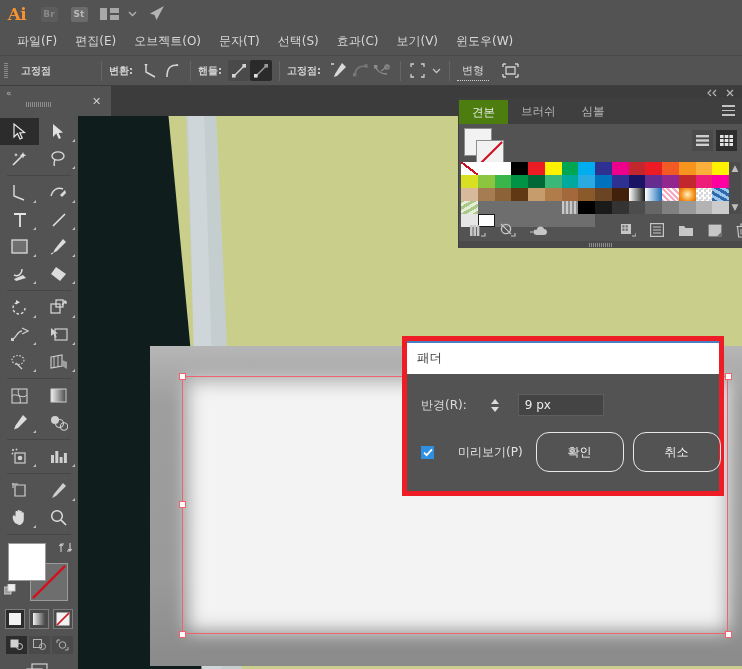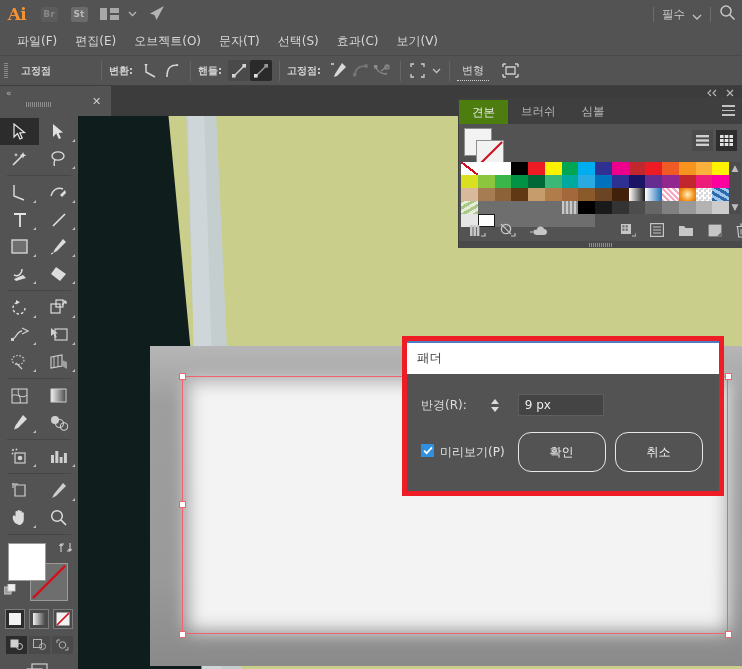--- a/index.html
+++ b/index.html
@@ -265,21 +265,21 @@
   .stepper .dn { border-top: 5px solid #dcdcdc; }
   .numfield {
     width: 86px; height: 22px; background: #444444; border: 1px solid #5e5e5e;
     display: flex; align-items: center; padding-left: 6px;
   }
   .numfield span { color: #ececec; font-size: 12px; }
   .dlg-foot {
     position: absolute; left: 14px; bottom: 19px; right: 14px;
     display: flex; align-items: center; gap: 9px;
   }
-  .chk-wrap { display: flex; gap: 6px; margin-right: 4px; }
+  .chk-wrap { display: flex; align-items: center; gap: 24px; margin-right: 4px; }
   .chk {
     width: 13px; height: 13px; background: #2f8fe0; border: 1px solid #2f8fe0;
     display: flex; align-items: center; justify-content: center;
   }
   .chk svg { display: block; }
   .chk-label { color: #e2e2e2; font-size: 12px; white-space: nowrap; }
   .dlg-btn {
     height: 40px; min-width: 88px; border: 1.4px solid #e8e8e8; border-radius: 13px;
     background: transparent; color: #f2f2f2; font-size: 12px;
     display: flex; align-items: center; justify-content: center;
@@ -318,46 +318,31 @@
       </span>
     </div>
     <div class="tb-ico" style="width:32px">
       <span>
         <svg width="17" height="15" viewBox="0 0 17 15">
           <path d="M16 0 L2 7.5 L6.5 9 L8.5 14 Z" fill="#b4b4b4"></path>
         </svg>
       </span>
     </div>
 
-    <div class="topbar-right">
-      <div class="vdiv"></div>
-      <span class="ess-label">필수</span>
-      <span style="margin-left:7px">
-        <svg width="10" height="6" viewBox="0 0 10 6">
-            <path d="M1 1 L5 5 L9 1" stroke="#c0c0c0" stroke-width="1.4" fill="none"></path>
-          </svg>
-      </span>
-      <div class="vdiv"></div>
-      <span style="margin-right:6px">
-        <svg width="17" height="17" viewBox="0 0 17 17">
-          <circle cx="7" cy="7" r="5" stroke="#c7c7c7" stroke-width="1.5" fill="none"></circle>
-          <path d="M10.8 10.8 L15.5 15.5" stroke="#c7c7c7" stroke-width="1.6"></path>
-        </svg>
-      </span>
-    </div>
   </div>
 
   <div class="menubar">
     <div class="menu-item">파일(F)</div>
     <div class="menu-item">편집(E)</div>
     <div class="menu-item">오브젝트(O)</div>
     <div class="menu-item">문자(T)</div>
     <div class="menu-item">선택(S)</div>
     <div class="menu-item">효과(C)</div>
     <div class="menu-item">보기(V)</div>
+    <div class="menu-item">윈도우(W)</div>
   </div>
 
   <div class="controlbar">
     <div class="grip"></div>
     <div class="cb-label" style="margin-left:8px">고정점</div>
 
     <div class="cb-sep" style="margin-left:50px"></div>
     <div class="cb-label">변환:</div>
 
     <div class="cb-btn" style="margin-left:6px">

